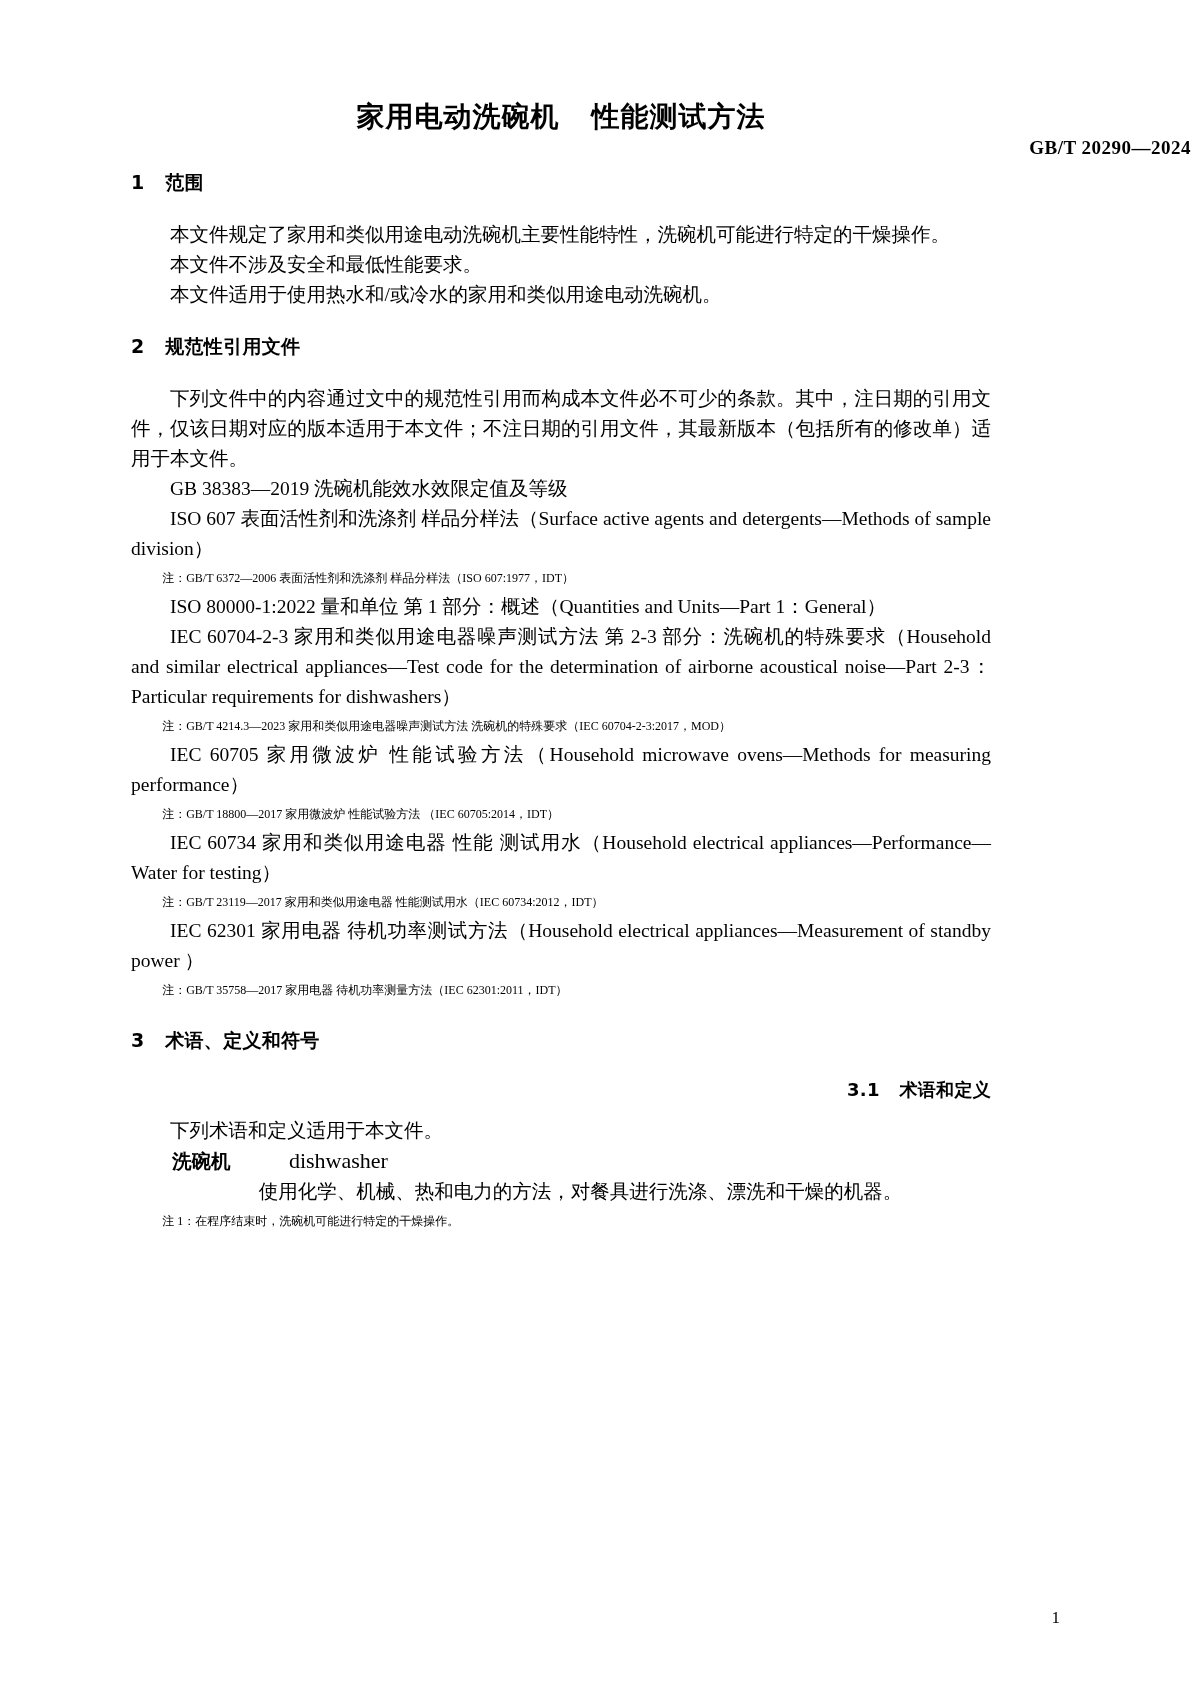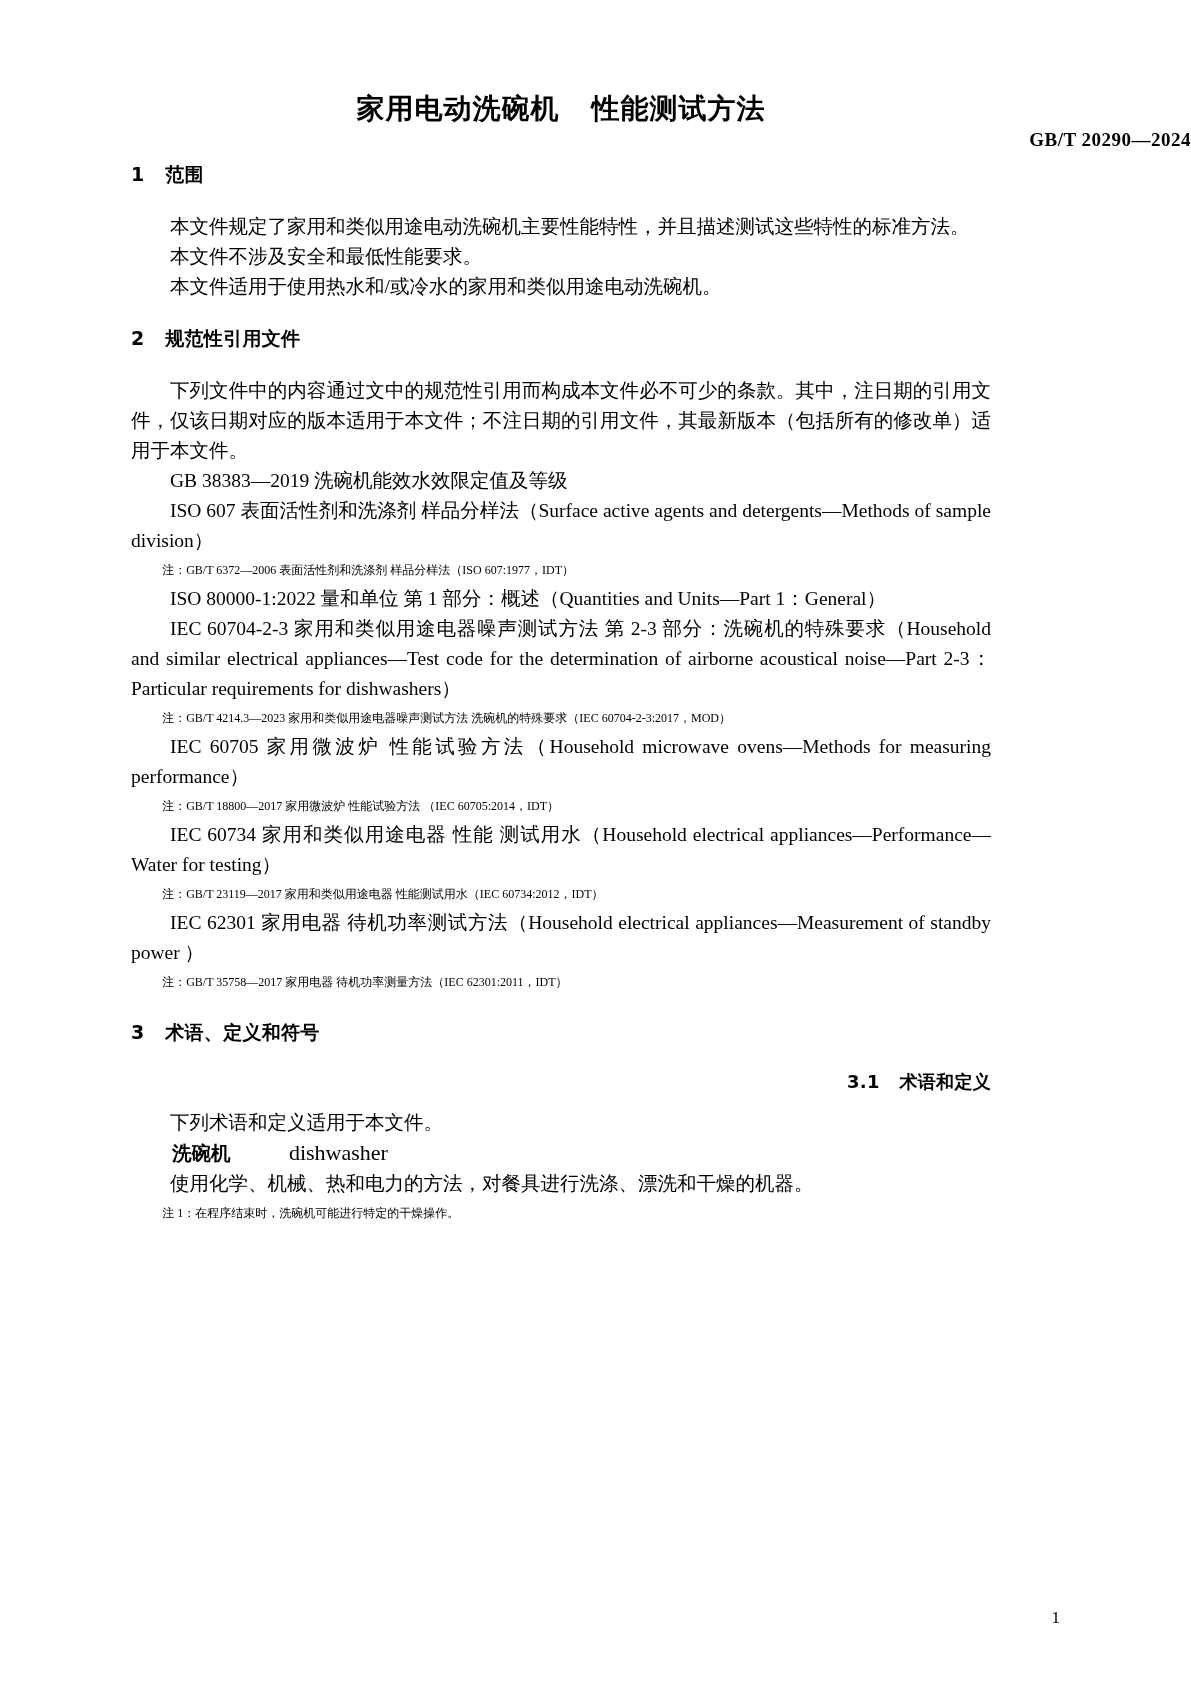--- a/index.html
+++ b/index.html
@@ -20,33 +20,33 @@
   .content {
     position: absolute;
     left: 131px;
     top: 0;
     width: 860px;
   }
 
   
   .run-head {
     position: absolute;
-    top: 129px;
+    top: 137px;
     right: 0;
     left: 0;
     text-align: right;
     font-family: "Liberation Serif", serif;
     font-weight: bold;
     font-size: 19px;
     letter-spacing: 0.5px;
   }
 
   
   .doc-title {
-    margin-top: 0;
+    margin-top: 8px;
     padding-top: 90px;
     text-align: center;
     font-family: "DejaVu Sans", "Liberation Sans", sans-serif;
     font-weight: bold;
     font-size: 28px;
     letter-spacing: 1px;
     white-space: pre;
   }
 
   
@@ -105,20 +105,21 @@
     line-height: 30px;
     padding-left: 2.1em;
     white-space: pre;
     font-weight: bold;
   }
   .def-line {
     font-family: "Liberation Serif", "DejaVu Serif", serif;
     font-size: 19.5px;
     line-height: 30px;
     text-indent: 2em;
+    text-align: center;
   }
   .gap-s { height: 14px; }
   .gap-m { height: 24px; }
   .gap-l { height: 34px; }
 
   
   .page-num {
     position: absolute;
     right: 131px;
     bottom: 57px;
@@ -136,21 +137,21 @@
   </div>
 
   <div class="content">
 
     <div class="doc-title">家用电动洗碗机   性能测试方法</div>
 
     <div class="gap-l"></div>
 
     <div class="h1">1   范围</div>
     <div class="gap-m"></div>
-    <div class="p indent">本文件规定了家用和类似用途电动洗碗机主要性能特性，并且描述测试这些特性的标准方法。</div>
+    <div class="p indent">本文件规定了家用和类似用途电动洗碗机主要性能特性，洗碗机可能进行特定的干燥操作。</div>
     <div class="p indent">本文件不涉及安全和最低性能要求。</div>
     <div class="p indent">本文件适用于使用热水和/或冷水的家用和类似用途电动洗碗机。</div>
 
     <div class="gap-m"></div>
 
     <div class="h1">2   规范性引用文件</div>
     <div class="gap-m"></div>
     <div class="p indent">下列文件中的内容通过文中的规范性引用而构成本文件必不可少的条款。其中，注日期的引用文件，仅该日期对应的版本适用于本文件；不注日期的引用文件，其最新版本（包括所有的修改单）适用于本文件。</div>
 
     <div class="ref">GB 38383—2019   洗碗机能效水效限定值及等级</div>

